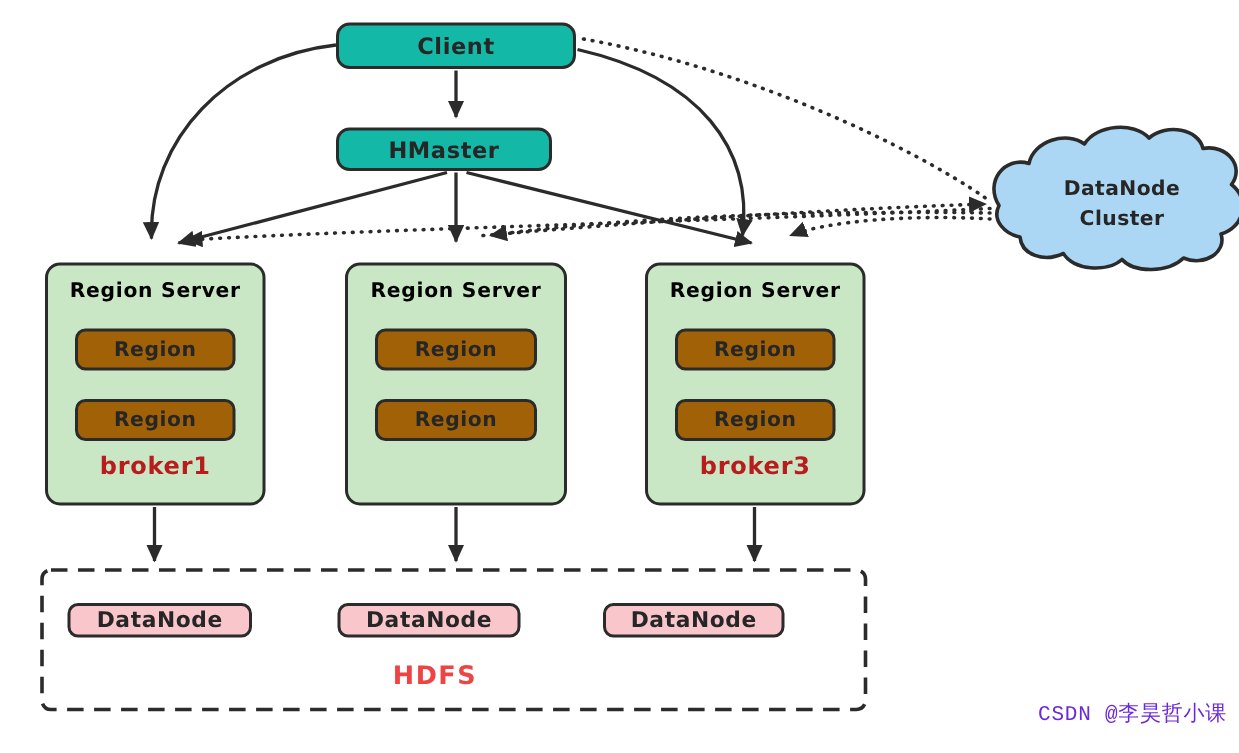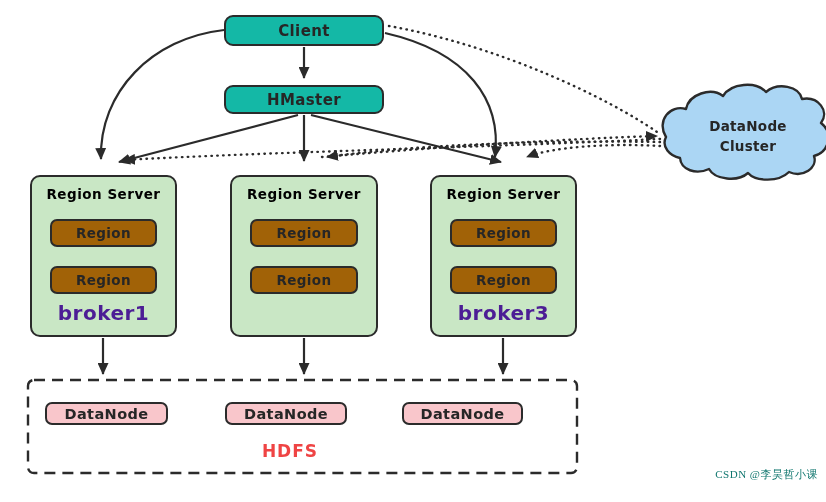--- a/index.html
+++ b/index.html
@@ -18,21 +18,21 @@
   .node {
     position: absolute;
     border: 2.5px solid #2b2b2b;
     display: flex; align-items: center; justify-content: center;
     font-weight: bold; color: #262626;
     z-index: 2;
     letter-spacing: 0.4px;
   }
   .pill { background: #14b8a6; border-radius: 9px; font-size: 15px; }
   #client  { left: 224px; top: 15px;  width: 160px; height: 31px; }
-  #hmaster { left: 224px; top: 85px;  width: 160px; height: 29px; }
+  #hmaster { left: 224px; top: 85px;  width: 144px; height: 29px; }
 
   .rs {
     position: absolute;
     width: 147px; height: 162px;
     top: 175px;
     background: #c9e7c5;
     border: 2.5px solid #2b2b2b;
     border-radius: 10px;
     z-index: 2;
   }
@@ -48,22 +48,22 @@
     border: 2.5px solid #2b2b2b;
     border-radius: 7px;
     display: flex; align-items: center; justify-content: center;
     font-weight: bold; font-size: 13.5px; color: #262626;
     letter-spacing: 0.4px;
   }
   .region.r1 { top: 42px; }
   .region.r2 { top: 89px; }
   .broker {
     position: absolute; top: 124px; left: 0; width: 100%;
-    text-align: center; font-weight: bold; font-size: 20px;
-    color: #4c1d95; letter-spacing: 0.5px;
+    text-align: center; font-weight: bold; font-size: 16px;
+    color: #b91c1c; letter-spacing: 0.5px;
   }
 
   .datanode {
     position: absolute; top: 402px; height: 23px;
     background: #f9c6cb;
     border: 2.5px solid #2b2b2b;
     border-radius: 7px;
     display: flex; align-items: center; justify-content: center;
     font-weight: bold; font-size: 14.5px; color: #262626;
     z-index: 2; letter-spacing: 0.4px;
@@ -77,22 +77,22 @@
     text-align: center; font-weight: bold; font-size: 17px;
     color: #ef4444; z-index: 2; letter-spacing: 1px;
   }
   #zk-label {
     position: absolute; left: 700px; top: 117px; width: 96px;
     text-align: center; font-weight: bold; font-size: 13.5px;
     color: #262626; z-index: 2; line-height: 1.45; letter-spacing: 0.3px;
   }
   #watermark {
     position: absolute; right: 8px; top: 467px;
-    font-size: 11px; color: #0f766e; z-index: 2;
-    font-family: Liberation Serif, serif;
+    font-size: 14px; color: #6d28d9; z-index: 2;
+    font-family: Liberation Mono, monospace;
     letter-spacing: 0.5px;
   }
 </style>
 </head>
 <body>
 
 <div class="stage">
 
   <svg id="shapes" class="layer" width="826" height="502" viewBox="0 0 826 502">
     <rect x="28" y="380" width="549" height="93" rx="6" fill="none" stroke="#2b2b2b" stroke-width="2.4" stroke-dasharray="11 7"></rect>

